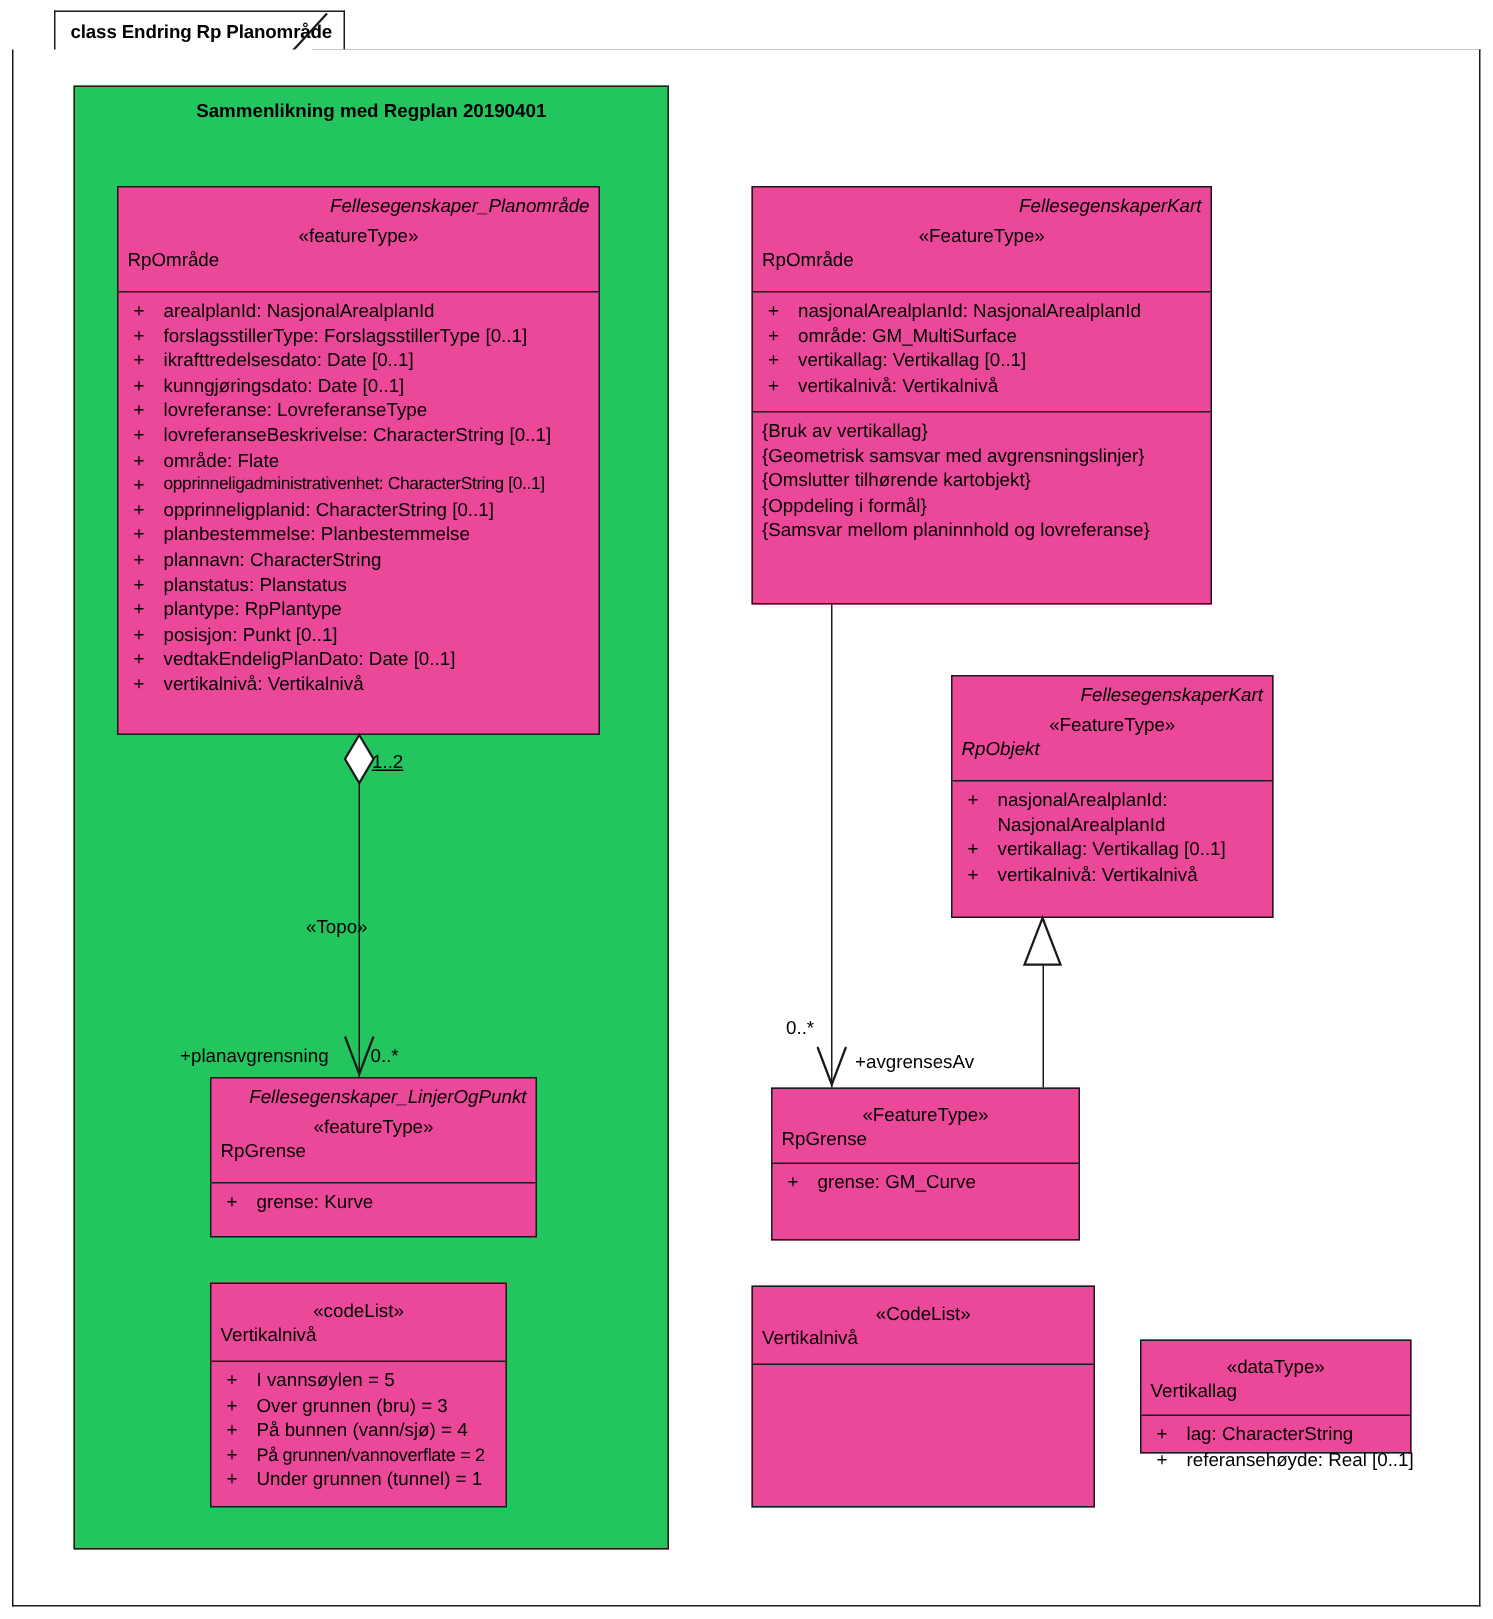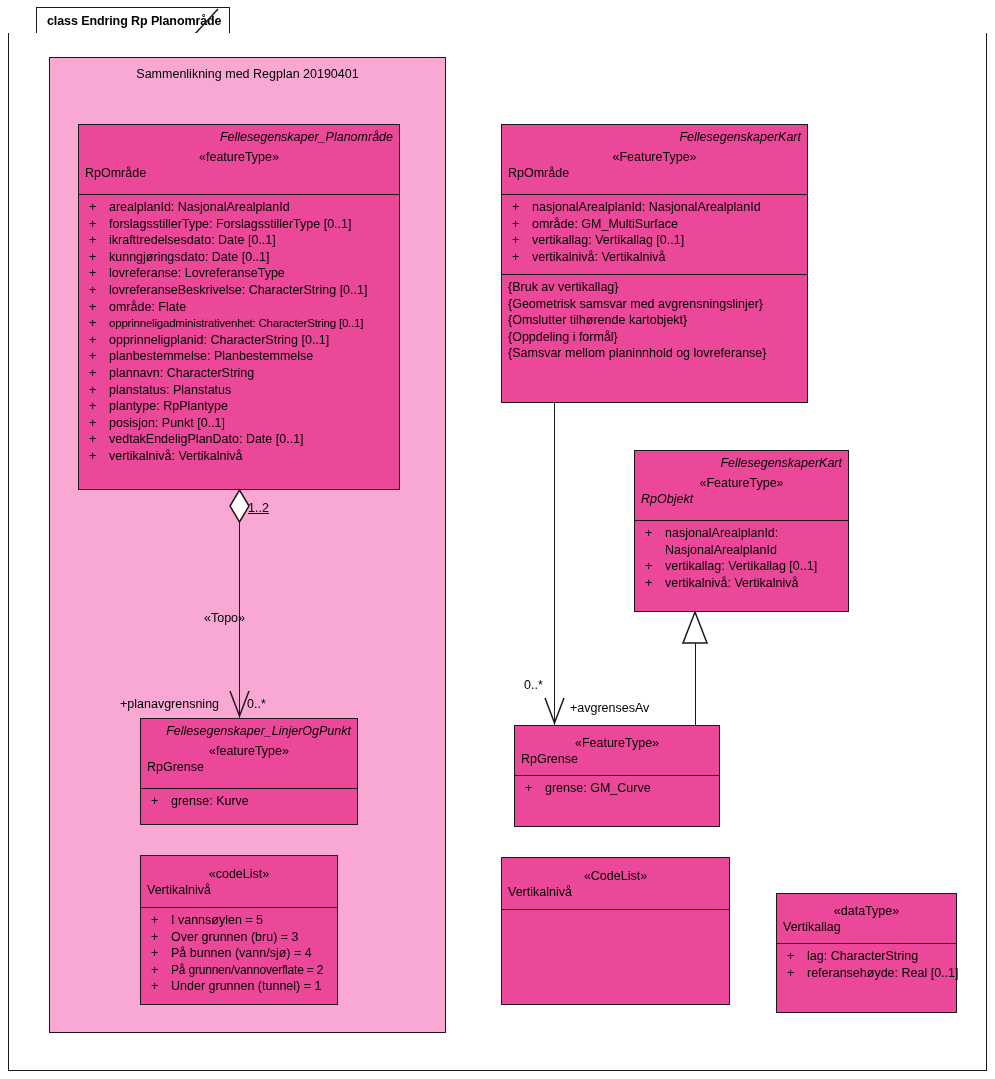--- a/index.html
+++ b/index.html
@@ -65,21 +65,22 @@
     width: 28px;
     height: 28px;
     overflow: visible;
   }
 
   
   .pkg {
     position: absolute;
     border: 1.5px solid #1a1a1a;
     box-sizing: border-box;
-    background: #f9a8d4;
+    background: #22c55e;
+    font-weight: bold;
   }
   .pkg-title {
     position: absolute;
     left: 0;
     right: 0;
     top: 9px;
     text-align: center;
     font-size: 12.5px;
     white-space: nowrap;
   }
@@ -372,21 +373,21 @@
     </div>
   </div>
 
   <div class="uml" style="left:501px; top:857px; width:229px; height:148px;">
     <div class="uml-header" style="height:52px;">
       <div class="stereo" style="margin-top:6px;">«CodeList»</div>
       <div class="cls-name">Vertikalnivå</div>
     </div>
   </div>
 
-  <div class="uml" style="left:776px; top:893px; width:181px; height:120px;">
+  <div class="uml" style="left:760px; top:893px; width:181px; height:76px;">
     <div class="uml-header" style="height:50px;">
       <div class="stereo" style="margin-top:5px;">«dataType»</div>
       <div class="cls-name">Vertikallag</div>
     </div>
     <div class="uml-compartment">
       <div class="attr">
           <span class="vis">+</span>
           <span class="txt">lag: CharacterString</span>
         </div>
       <div class="attr">

